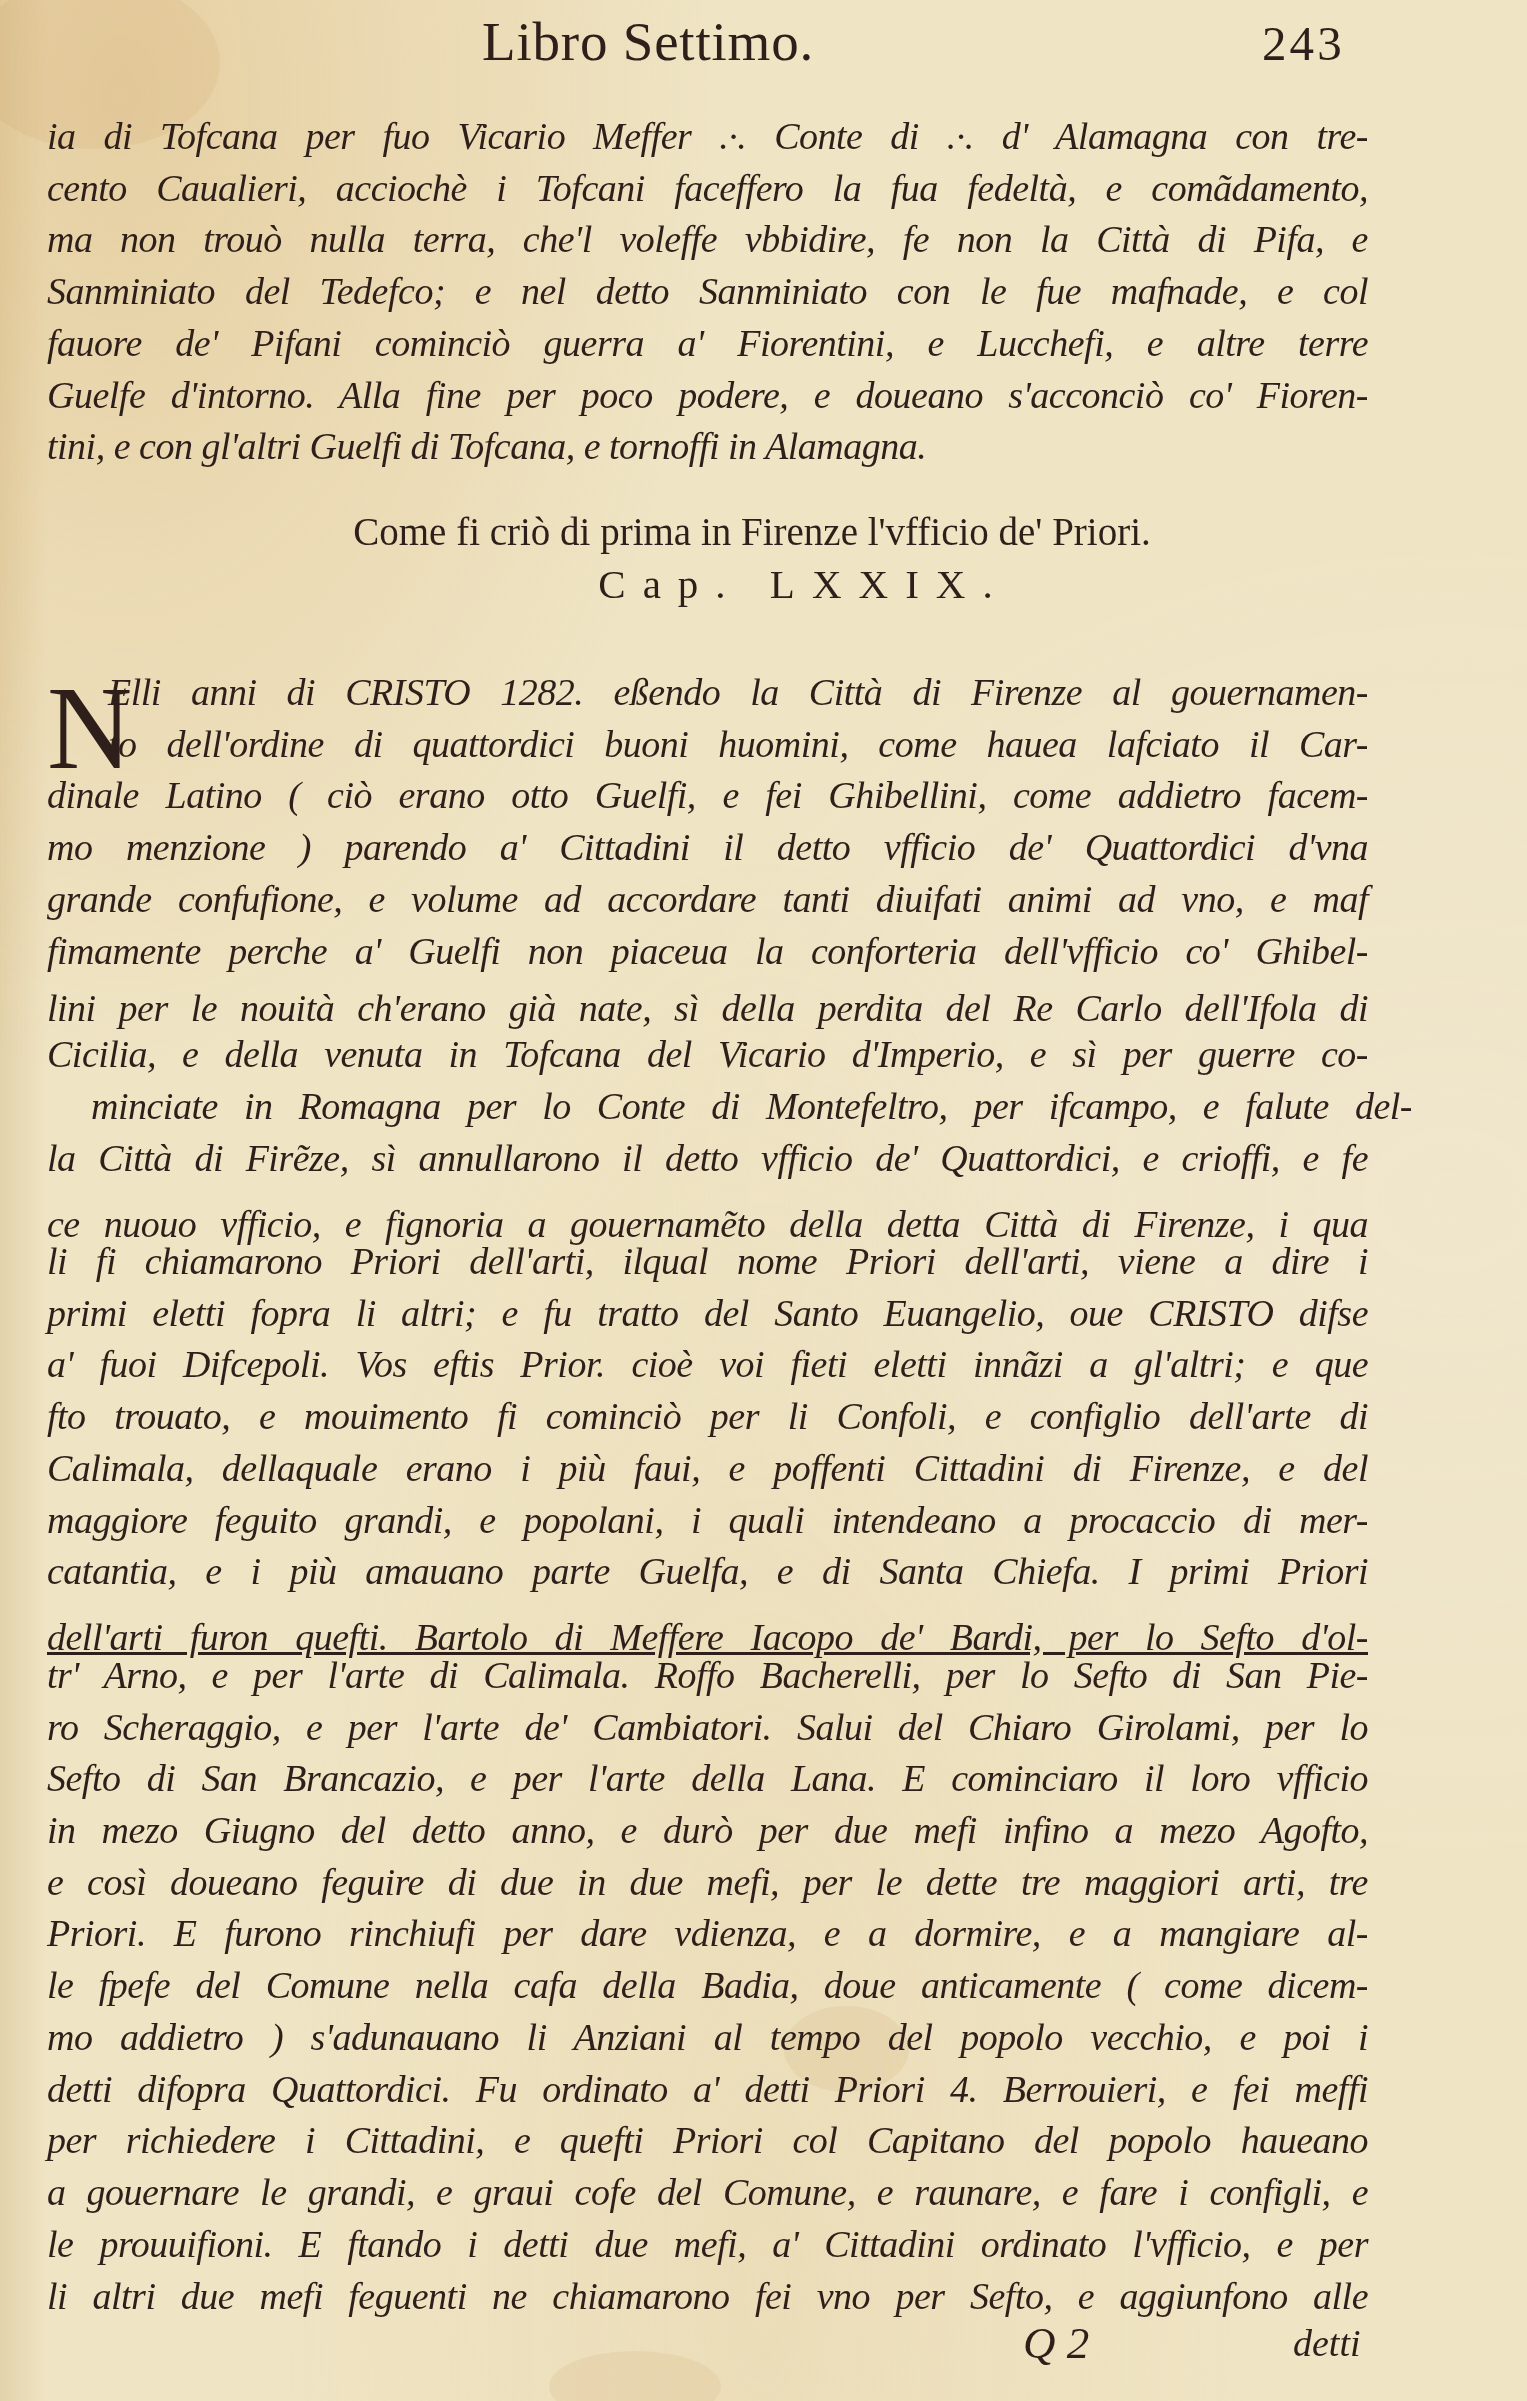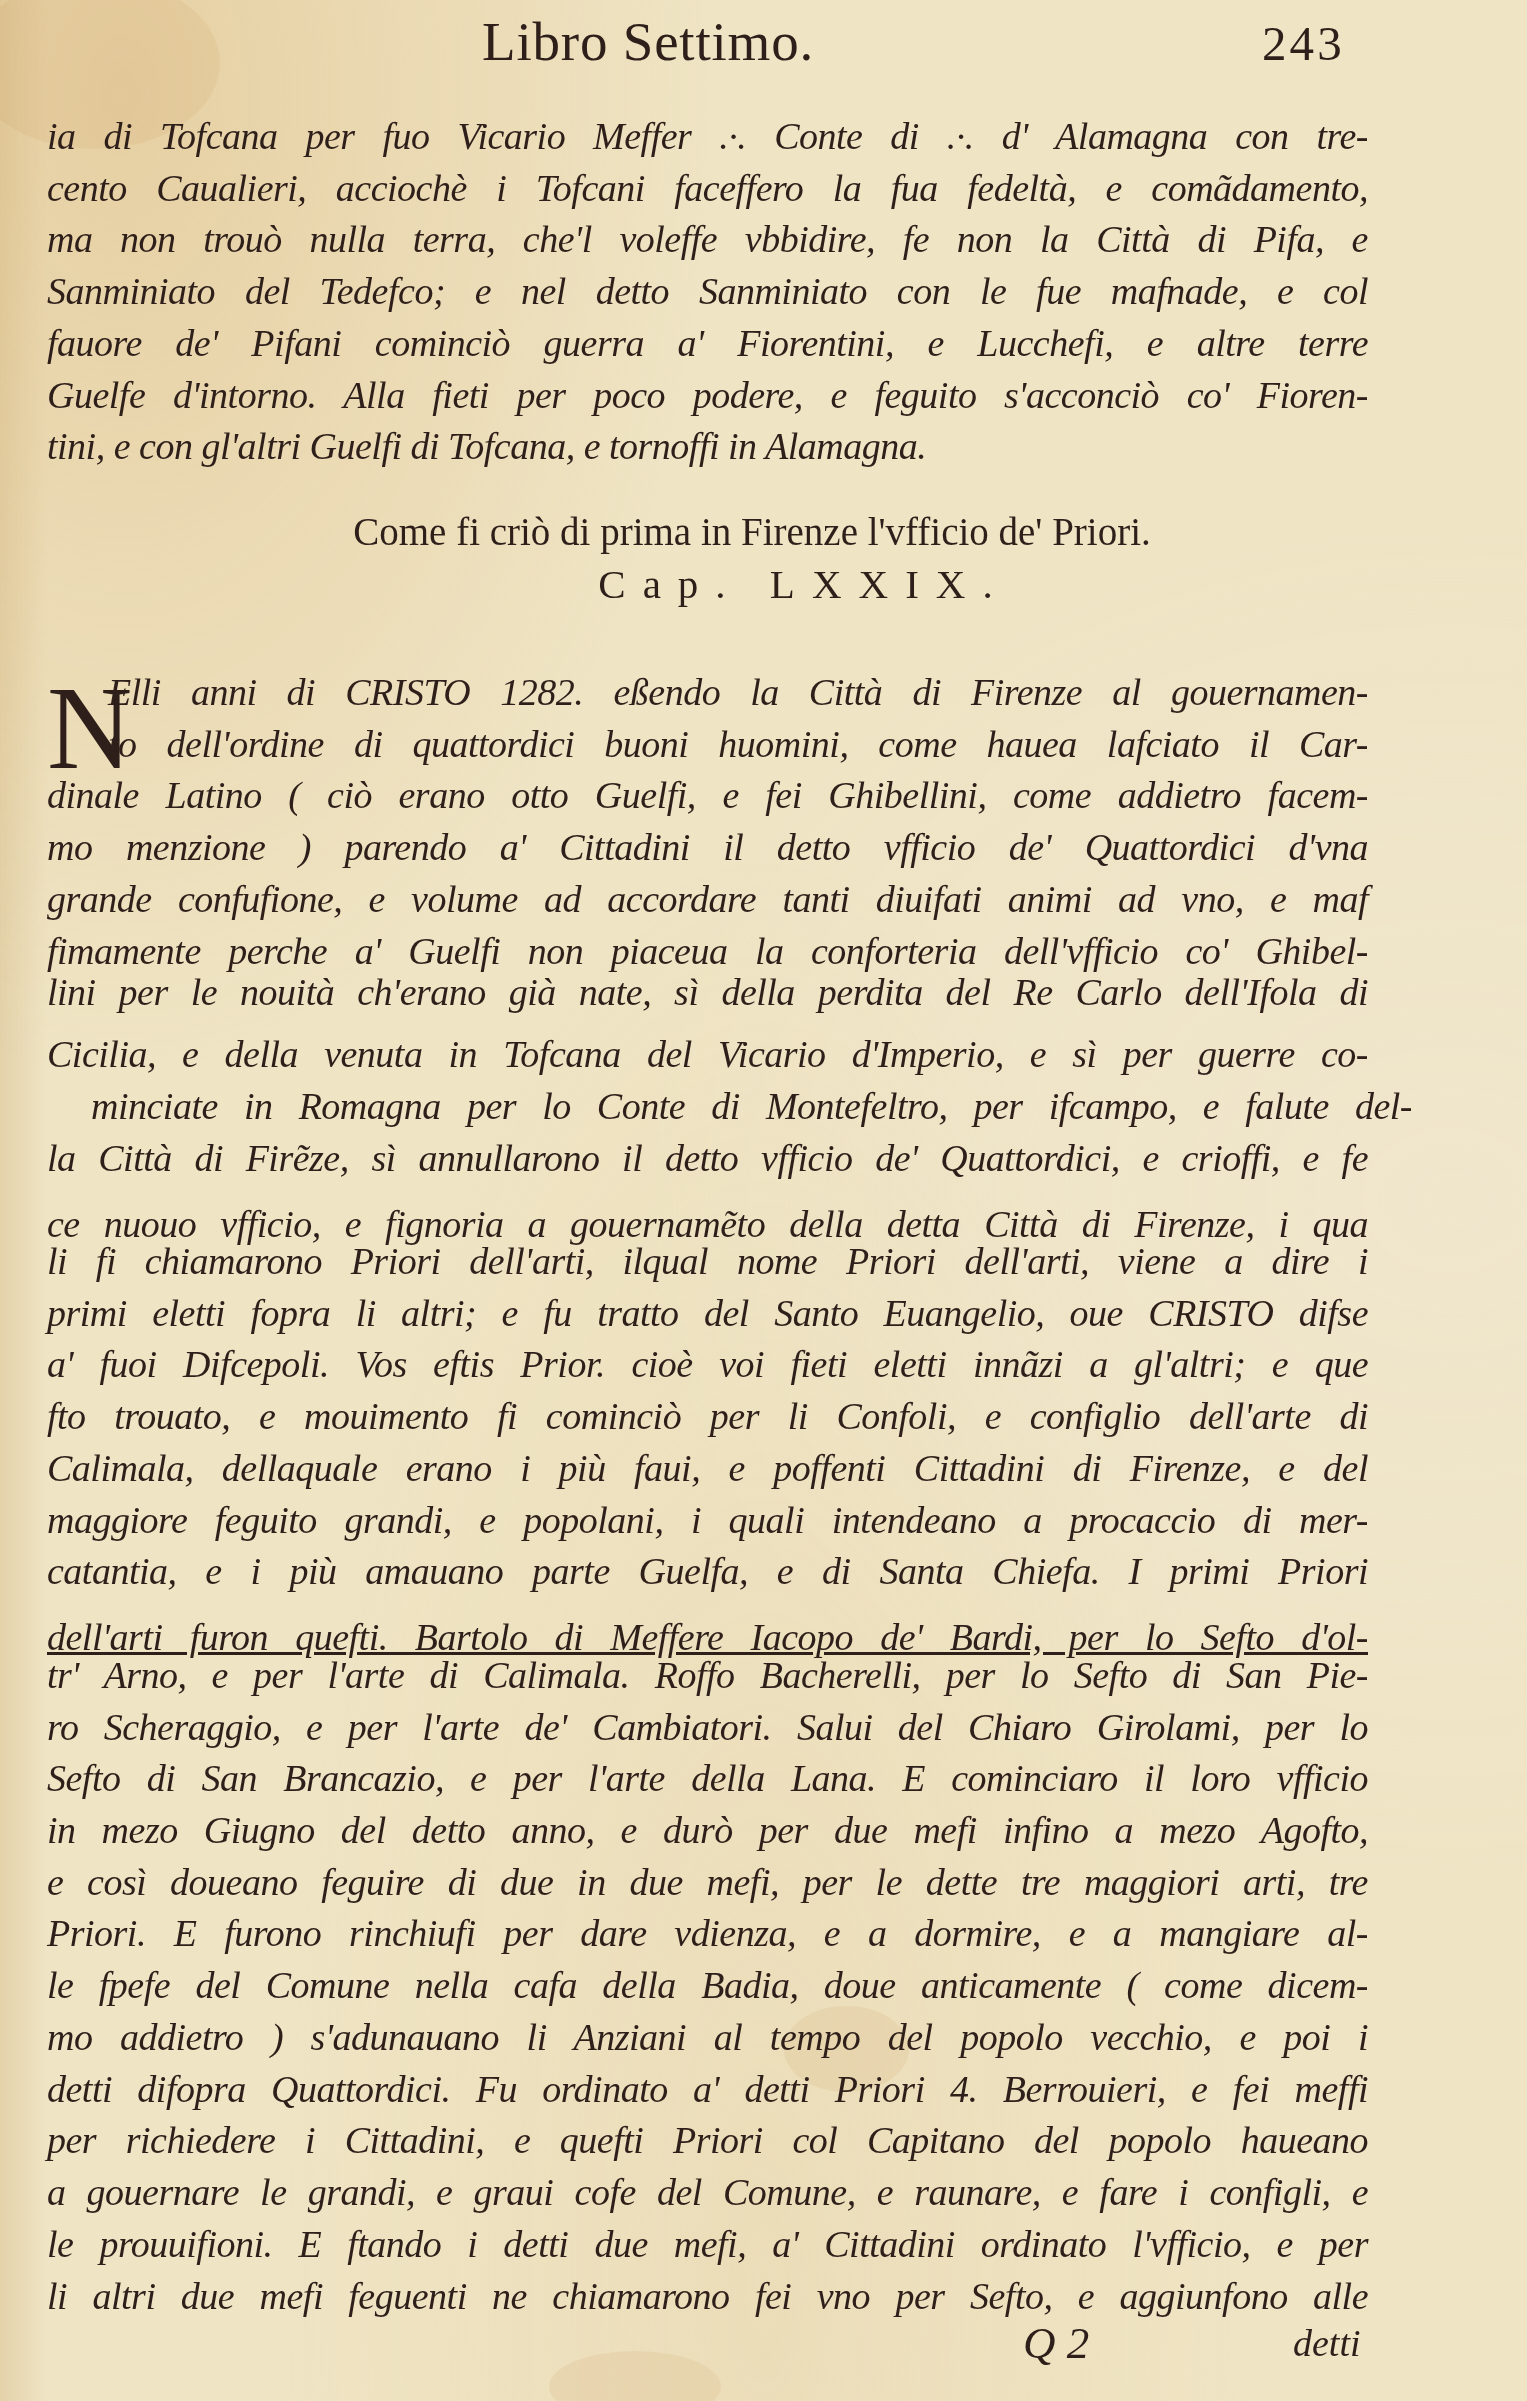--- a/index.html
+++ b/index.html
@@ -76,37 +76,37 @@
     <span class="running-title">Libro Settimo.</span>
     <span class="folio">243</span>
   </div>
 
   <div class="text-block" style="top:110px;">
     <div class="line" style="top:0px;">ia di Tofcana per fuo Vicario Meffer .·. Conte di .·. d' Alamagna con tre-</div>
     <div class="line" style="top:52px;">cento Caualieri, acciochè i Tofcani faceffero la fua fedeltà, e comãdamento,</div>
     <div class="line" style="top:103px;">ma non trouò nulla terra, che'l voleffe vbbidire, fe non la Città di Pifa, e</div>
     <div class="line" style="top:155px;">Sanminiato del Tedefco; e nel detto Sanminiato con le fue mafnade, e col</div>
     <div class="line" style="top:207px;">fauore de' Pifani cominciò guerra a' Fiorentini, e Lucchefi, e altre terre</div>
-    <div class="line" style="top:259px;">Guelfe d'intorno. Alla fieti per poco podere, e feguito s'acconciò co' Fioren-</div>
+    <div class="line" style="top:259px;">Guelfe d'intorno. Alla fine per poco podere, e doueano s'acconciò co' Fioren-</div>
     <div class="line last" style="top:310px;">tini, e con gl'altri Guelfi di Tofcana, e tornoffi in Alamagna.</div>
   </div>
 
   <div class="chapter-title" style="top:506px;">Come fi criò di prima in Firenze l'vfficio de' Priori.</div>
   <div class="chapter-num" style="top:558px;">Cap. LXXIX.</div>
 
   <div class="dropcap">N</div>
 
   <div class="text-block" style="top:666px;">
     <div class="line indent" style="top:0px;">Elli anni di CRISTO 1282. eßendo la Città di Firenze al gouernamen-</div>
     <div class="line indent" style="top:52px;">to dell'ordine di quattordici buoni huomini, come hauea lafciato il Car-</div>
     <div class="line" style="top:103px;">dinale Latino ( ciò erano otto Guelfi, e fei Ghibellini, come addietro facem-</div>
     <div class="line" style="top:155px;">mo menzione ) parendo a' Cittadini il detto vfficio de' Quattordici d'vna</div>
     <div class="line" style="top:207px;">grande confufione, e volume ad accordare tanti diuifati animi ad vno, e maf</div>
     <div class="line" style="top:259px;">fimamente perche a' Guelfi non piaceua la conforteria dell'vfficio co' Ghibel-</div>
-    <div class="line" style="top:300px;">lini per le nouità ch'erano già nate, sì della perdita del Re Carlo dell'Ifola di</div>
+    <div class="line" style="top:316px;">lini per le nouità ch'erano già nate, sì della perdita del Re Carlo dell'Ifola di</div>
     <div class="line" style="top:362px;">Cicilia, e della venuta in Tofcana del Vicario d'Imperio, e sì per guerre co-</div>
     <div class="line" style="top:414px;margin-left:44px;">minciate in Romagna per lo Conte di Montefeltro, per ifcampo, e falute del-</div>
     <div class="line" style="top:466px;">la Città di Firẽze, sì annullarono il detto vfficio de' Quattordici, e crioffi, e fe</div>
     <div class="line" style="top:532px;">ce nuouo vfficio, e fignoria a gouernamẽto della detta Città di Firenze, i qua</div>
     <div class="line" style="top:569px;">li fi chiamarono Priori dell'arti, ilqual nome Priori dell'arti, viene a dire i</div>
     <div class="line" style="top:621px;">primi eletti fopra li altri; e fu tratto del Santo Euangelio, oue CRISTO difse</div>
     <div class="line" style="top:672px;">a' fuoi Difcepoli. Vos eftis Prior. cioè voi fieti eletti innãzi a gl'altri; e que</div>
     <div class="line" style="top:724px;">fto trouato, e mouimento fi cominciò per li Confoli, e configlio dell'arte di</div>
     <div class="line" style="top:776px;">Calimala, dellaquale erano i più faui, e poffenti Cittadini di Firenze, e del</div>
     <div class="line" style="top:828px;">maggiore feguito grandi, e popolani, i quali intendeano a procaccio di mer-</div>

